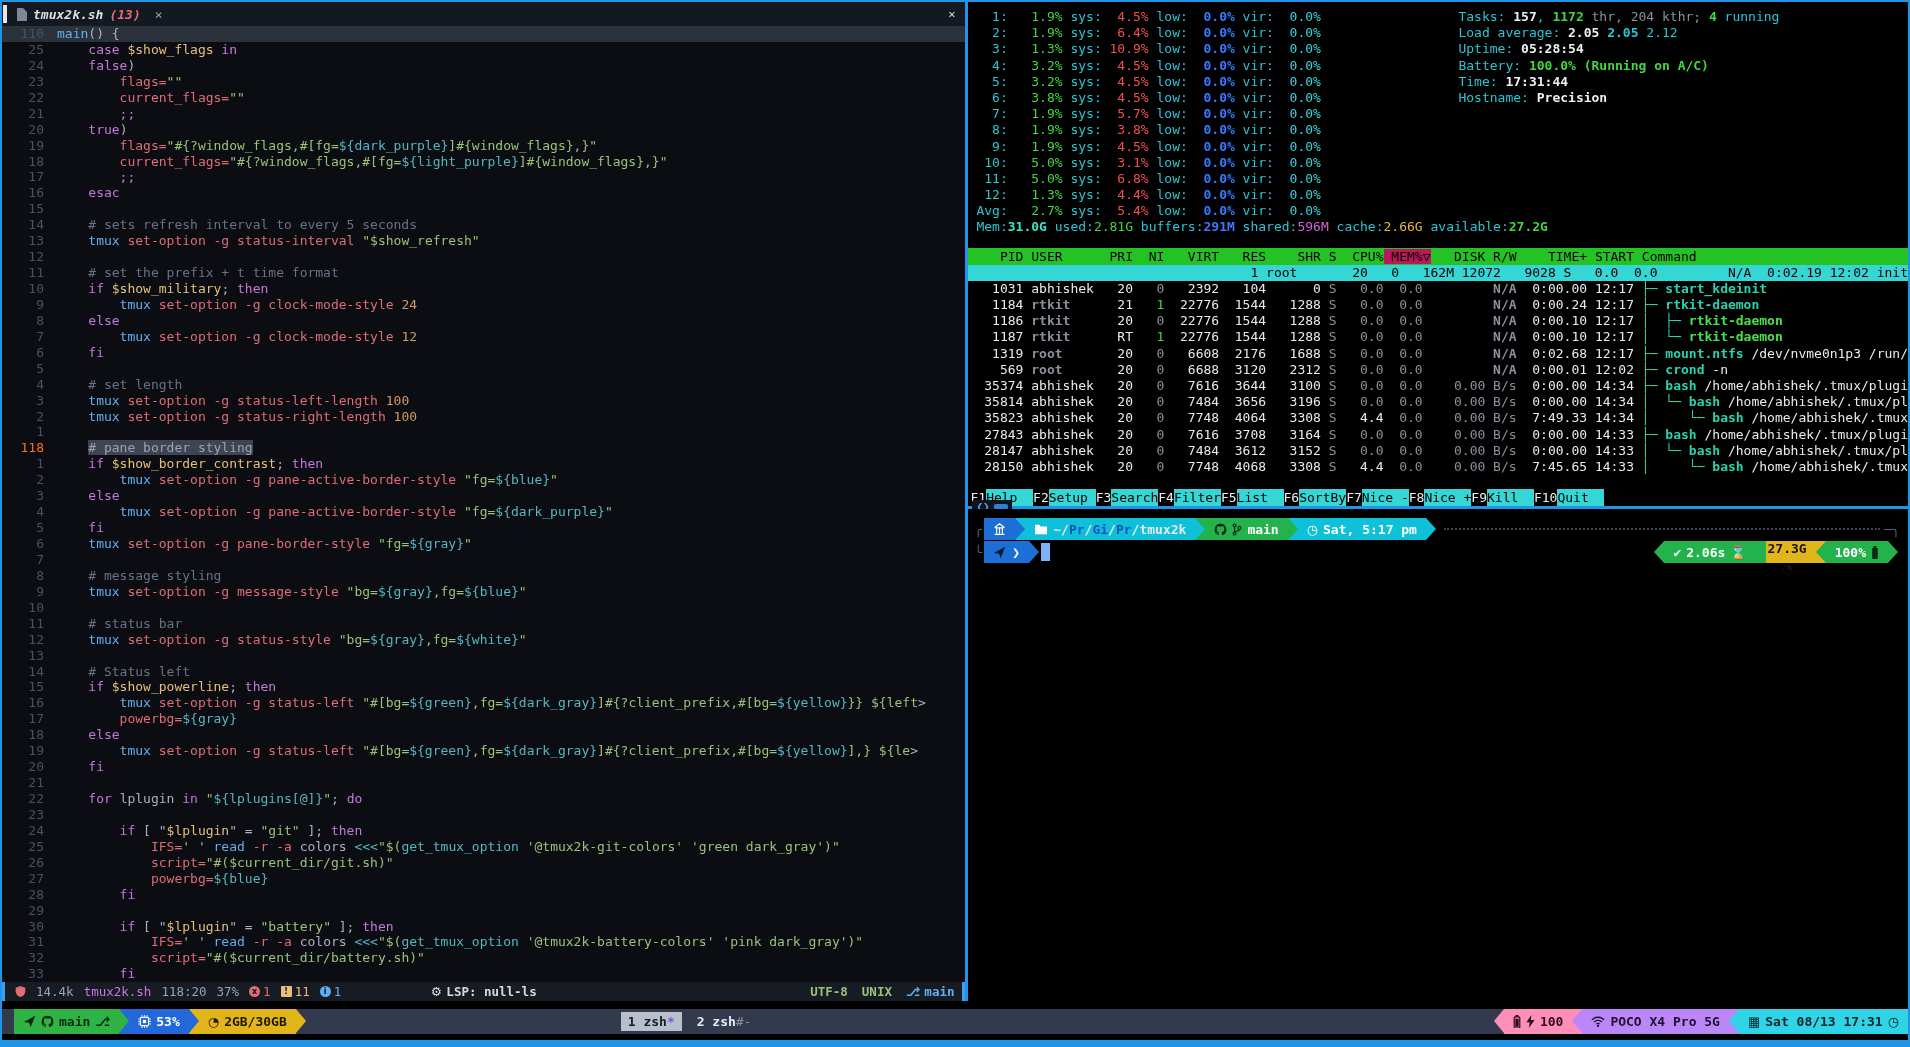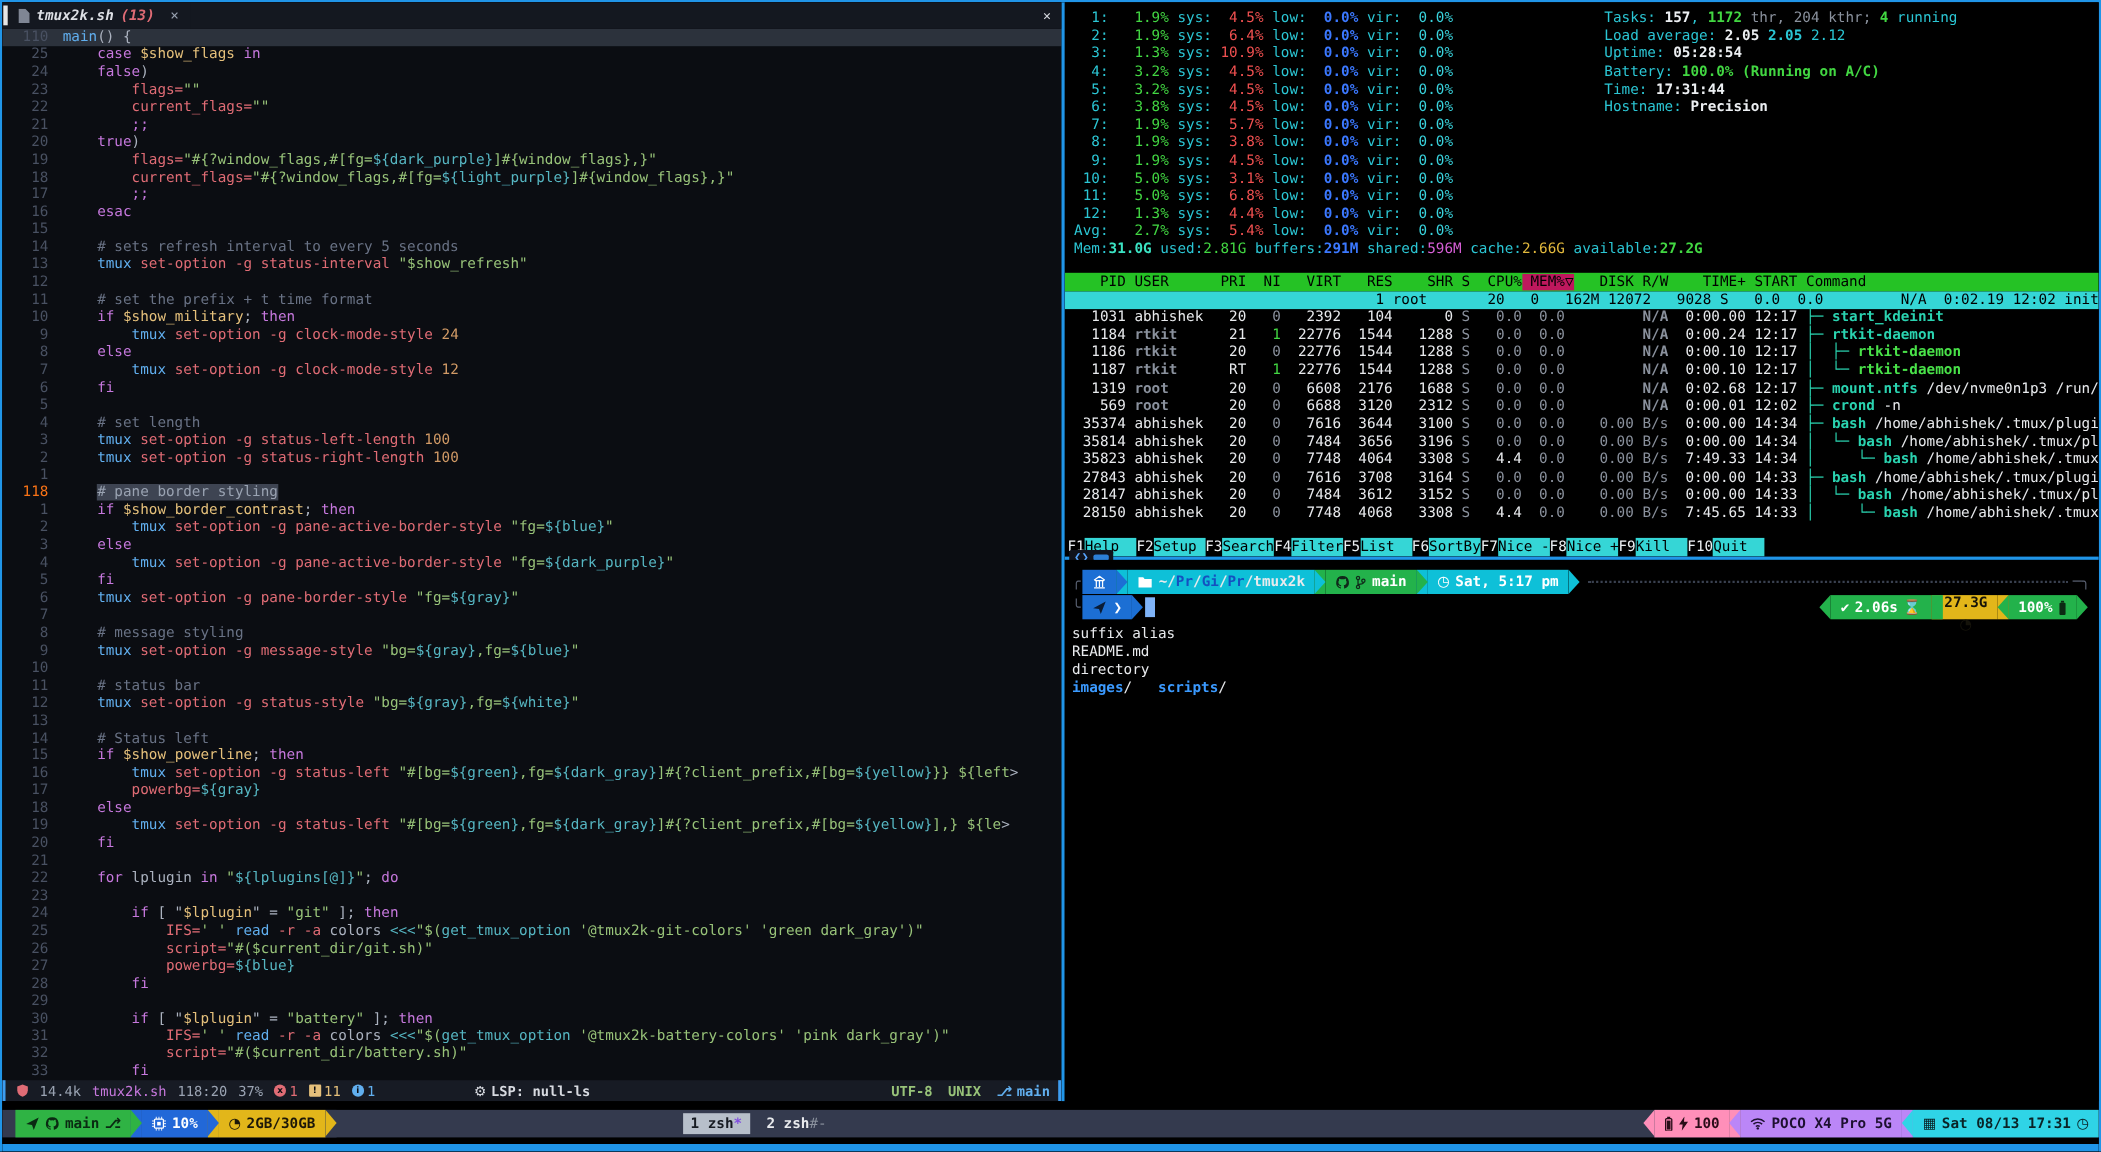--- a/index.html
+++ b/index.html
@@ -281,21 +281,20 @@
               <span class="ico">
                 <svg width="8" height="13" viewBox="0 0 8 14">
                     <rect x="2.5" y="0" width="3" height="2" fill="#0c2a14"></rect>
                     <rect x="1" y="2" width="6" height="12" rx="1" fill="#0c2a14"></rect>
                   </svg>
               </span>
             </span>
             <span class="parr" style="border-left:10px solid #23b24b"></span>
           </span>
         </div>
-        <div class="tout" id="termOut"><div><span class="o-w">suffix alias</span></div><div><span class="o-w">README.md</span></div><div><span class="o-w">directory</span></div><div><span class="o-dir">images</span><span class="o-w">/   </span><span class="o-dir">scripts</span><span class="o-w">/</span></div></div>
       </div>
     </div>
   </div>
 
   <div class="tmuxzone">
     <div class="bar">
       <div class="bseg b-green">
         <span class="ico">
           <svg width="13" height="13" viewBox="0 0 16 16">
               <path d="M1 8.5L15 1 9.5 15 7.5 9.5z" fill="#0a2a12"></path>
@@ -311,21 +310,21 @@
       </div>
       <div class="barr ba-gb"></div>
       <div class="bseg b-blue">
         <span class="ico">
           <svg width="13" height="13" viewBox="0 0 16 16">
               <rect x="3" y="3" width="10" height="10" rx="1" fill="none" stroke="#fff" stroke-width="1.4"></rect>
               <rect x="6" y="6" width="4" height="4" fill="#fff"></rect>
               <path d="M5 0v3M8 0v3M11 0v3M5 13v3M8 13v3M11 13v3M0 5h3M0 8h3M0 11h3M13 5h3M13 8h3M13 11h3" stroke="#fff" stroke-width="1"></path>
             </svg>
         </span>
-        <span>10%</span>
+        <span>53%</span>
       </div>
       <div class="barr ba-by"></div>
       <div class="bseg b-yellow">
         <span class="glyph">◔</span>
         <span>2GB/30GB</span>
       </div>
       <div class="barr ba-yend"></div>
       <div class="winlist" id="winList">
           <div class="win active"><span>1 zsh</span><span class="star">*</span></div>
           <div class="win"><span>2 zsh</span><span class="flag">#-</span></div>

